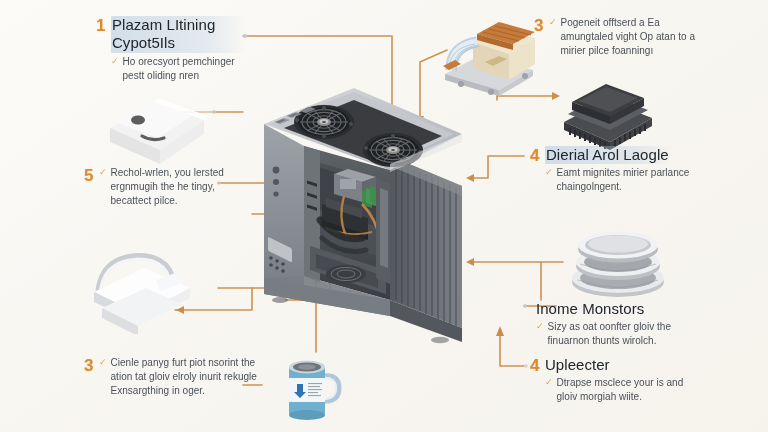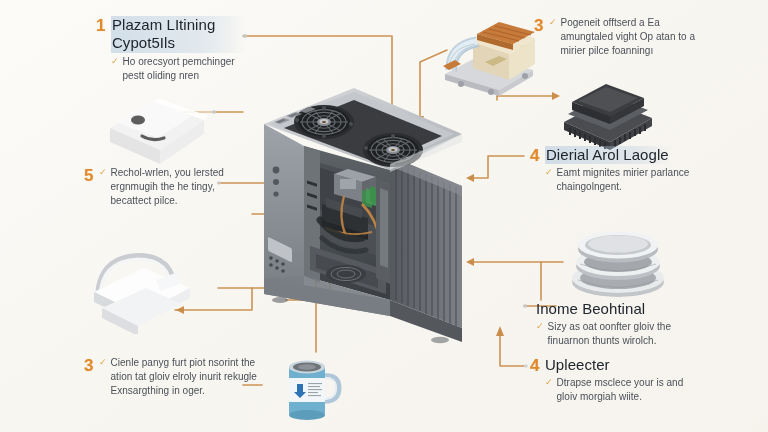--- a/index.html
+++ b/index.html
@@ -474,21 +474,21 @@
       <div class="crow">
         <span class="chk">✓</span>
         <span class="cbody">Eamt mignites mirier parlance chaingolngent.</span>
       </div>
     </div>
   </div>
 
   <div class="callout" style="left:530px;top:300px;width:170px;">
     <div class="num"></div>
     <div class="ctext">
-      <div class="ctitle">Inome Beohtinal</div>
+      <div class="ctitle">Inome Monstors</div>
       <div class="crow">
         <span class="chk">✓</span>
         <span class="cbody">Sizy as oat oonfter gloiv the finuarnon thunts wirolch.</span>
       </div>
     </div>
   </div>
 
   <div class="callout" style="left:530px;top:356px;width:170px;">
     <div class="num">4</div>
     <div class="ctext">

